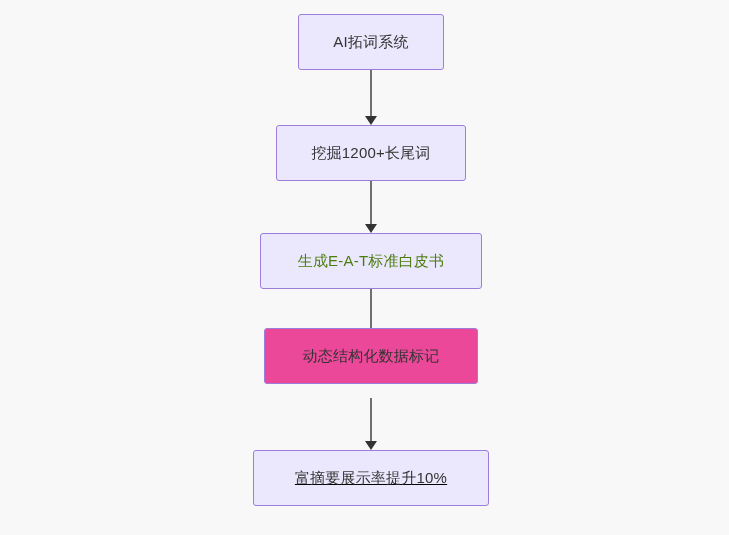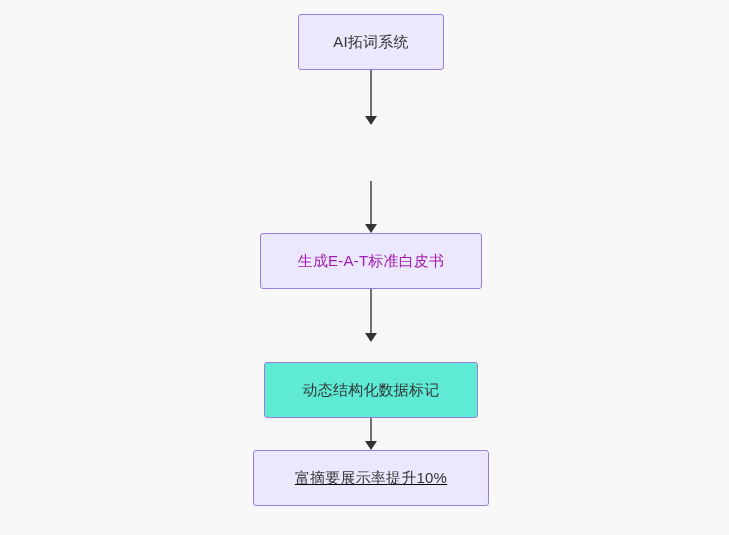--- a/index.html
+++ b/index.html
@@ -86,26 +86,29 @@
 
   <div class="edge" style="left: 371px; top: 398px; height: 52px;">
     <div class="edge-line" style="height: 44px; background: rgb(112, 112, 112);"></div>
     <div class="edge-head" style="border-top-color: rgb(51, 51, 51);"></div>
   </div>
 
   <div class="node" style="left: 371px; top: 14px; width: 146px; height: 56px; background: rgb(235, 232, 253); border-color: rgb(157, 125, 219);">
     <span class="node-label" style="color: rgb(51, 51, 51);">AI拓词系统</span>
   </div>
 
+  <div class="node" style="left: 371px; top: 125px; width: 190px; height: 56px; background: rgb(235, 232, 253); border-color: rgb(157, 125, 219);">
+    <span class="node-label" style="color: rgb(51, 51, 51);">挖掘1200+长尾词</span>
+  </div>
 
   <div class="node" style="left: 371px; top: 233px; width: 222px; height: 56px; background: rgb(235, 232, 253); border-color: rgb(157, 125, 219);">
-    <span class="node-label" style="color: #a21caf;">生成E-A-T标准白皮书</span>
+    <span class="node-label" style="color: #4d7c0f;">生成E-A-T标准白皮书</span>
   </div>
 
-  <div class="node" style="left: 371px; top: 362px; width: 214px; height: 56px; background: #5eead4; border-color: rgb(157, 125, 219);">
+  <div class="node" style="left: 371px; top: 328px; width: 214px; height: 56px; background: #ec4899; border-color: rgb(157, 125, 219);">
     <span class="node-label" style="color: rgb(51, 51, 51);">动态结构化数据标记</span>
   </div>
 
   <div class="node" style="left: 371px; top: 450px; width: 236px; height: 56px; background: rgb(235, 232, 253); border-color: rgb(157, 125, 219); text-decoration: underline;">
     <span class="node-label" style="color: rgb(51, 51, 51);">富摘要展示率提升10%</span>
   </div>
 
 </div>
 
 </body></html>

